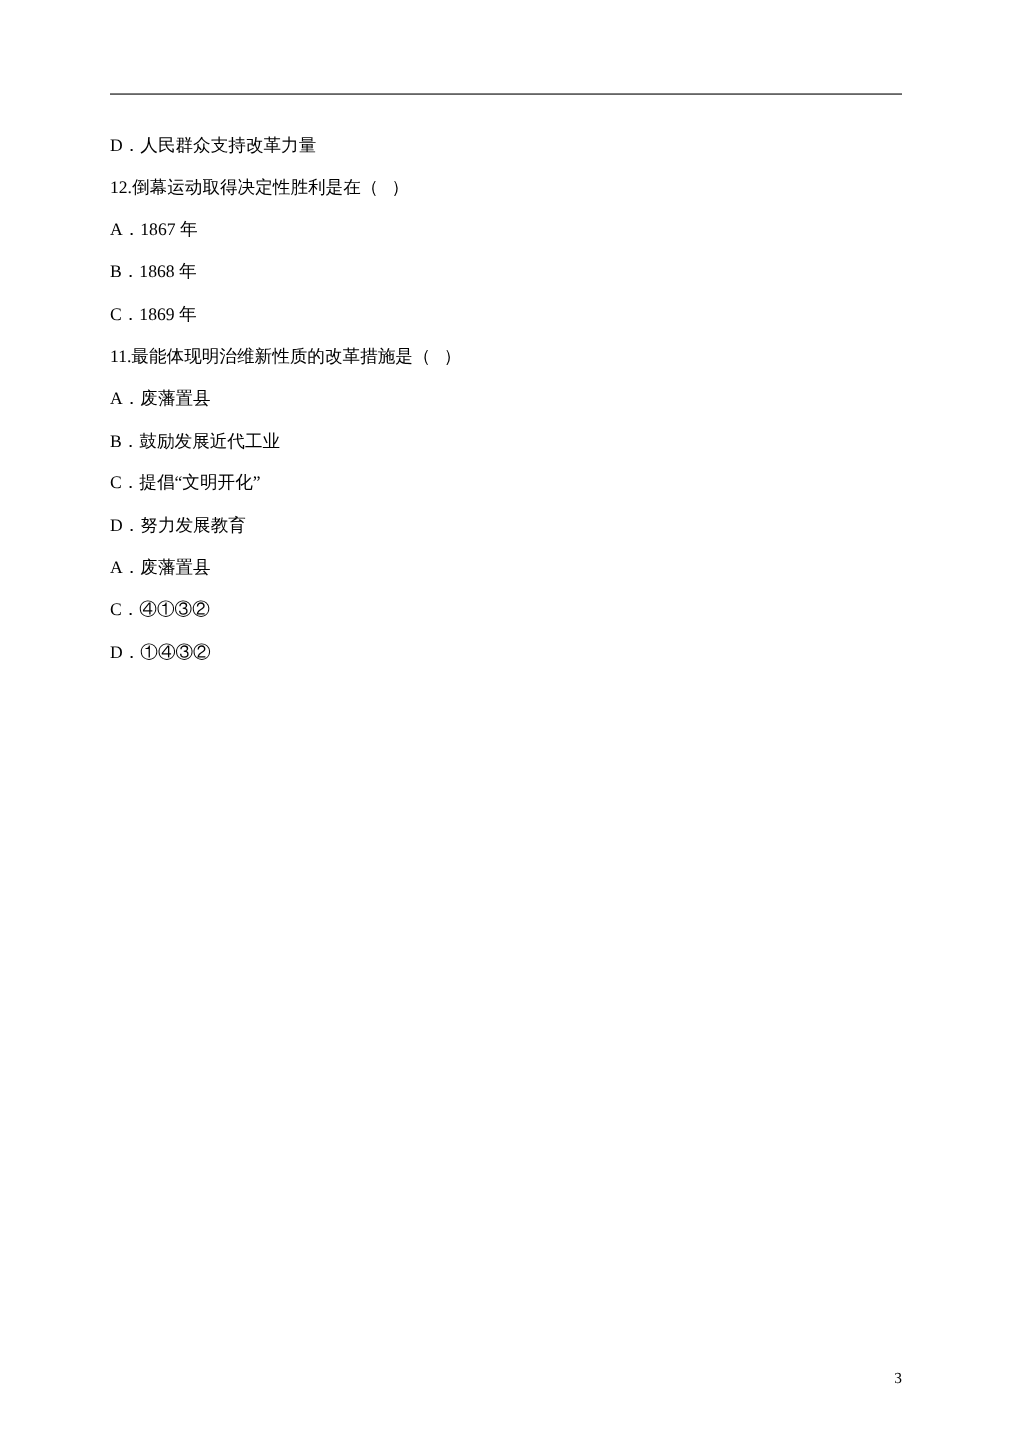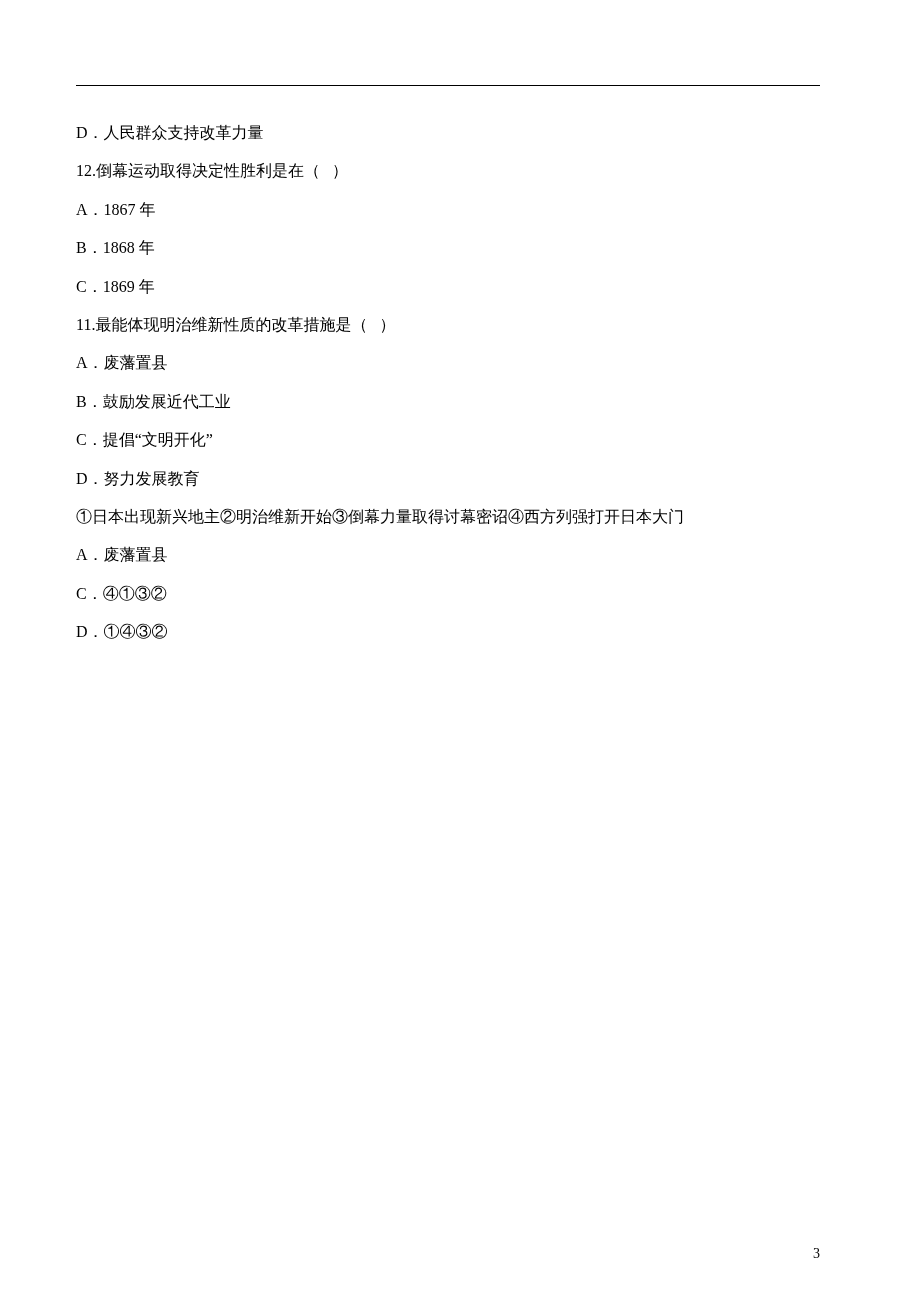--- a/index.html
+++ b/index.html
@@ -4,21 +4,21 @@
 <style>
   html, body {
     margin: 0;
     padding: 0;
     background: #ffffff;
     width: 920px;
   }
   .page {
     width: 920px;
     min-height: 1302px;
-    padding: 85px 100px 0 76px;
+    padding: 85px 100px 0 100px;
     box-sizing: border-box;
     font-family: "SimSun", "宋体", serif;
     font-size: 16px;
     color: #000;
     position: relative;
   }
   .rule {
     border-top: 1px solid #000;
     margin-bottom: 28px;
   }
@@ -48,19 +48,18 @@
   <p class="line">A．1867 年</p>
   <p class="line">B．1868 年</p>
   <p class="line">C．1869 年</p>
 
   <p class="line">11.最能体现明治维新性质的改革措施是（   ）</p>
   <p class="line">A．废藩置县</p>
   <p class="line">B．鼓励发展近代工业</p>
   <p class="line">C．提倡“文明开化”</p>
   <p class="line">D．努力发展教育</p>
 
-  <p class="line">①日本出现新兴地主②明治维新开始③倒幕力量取得讨幕密诏④西方列强打开日本大门</p>
   <p class="line">A．废藩置县</p>
   <p class="line">C．④①③②</p>
   <p class="line">D．①④③②</p>
 
   <div class="page-num">3</div>
 </div>
 
 </body></html>

